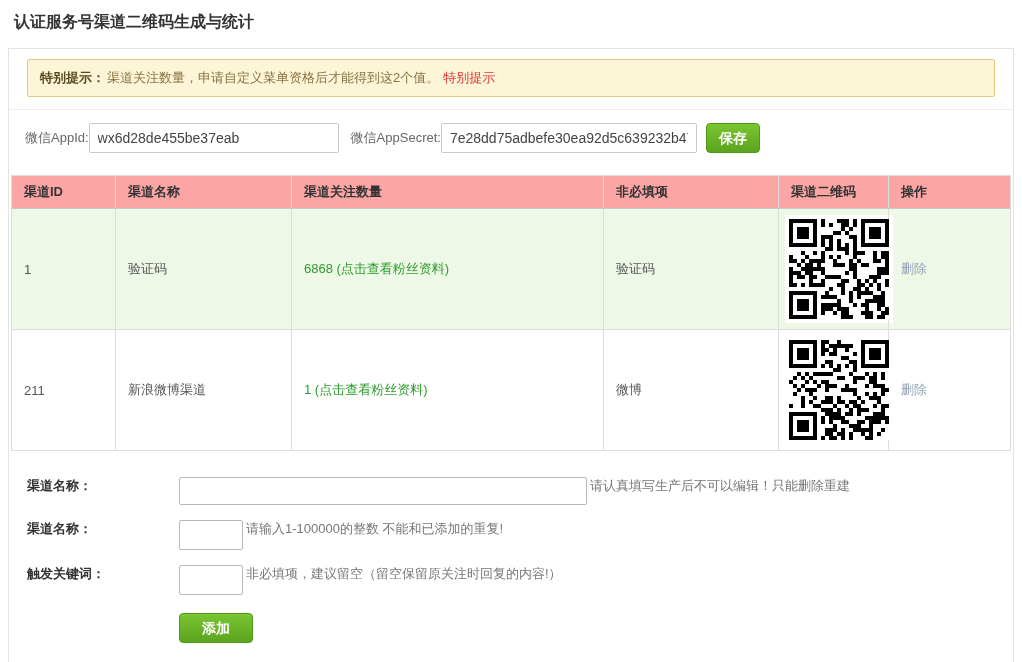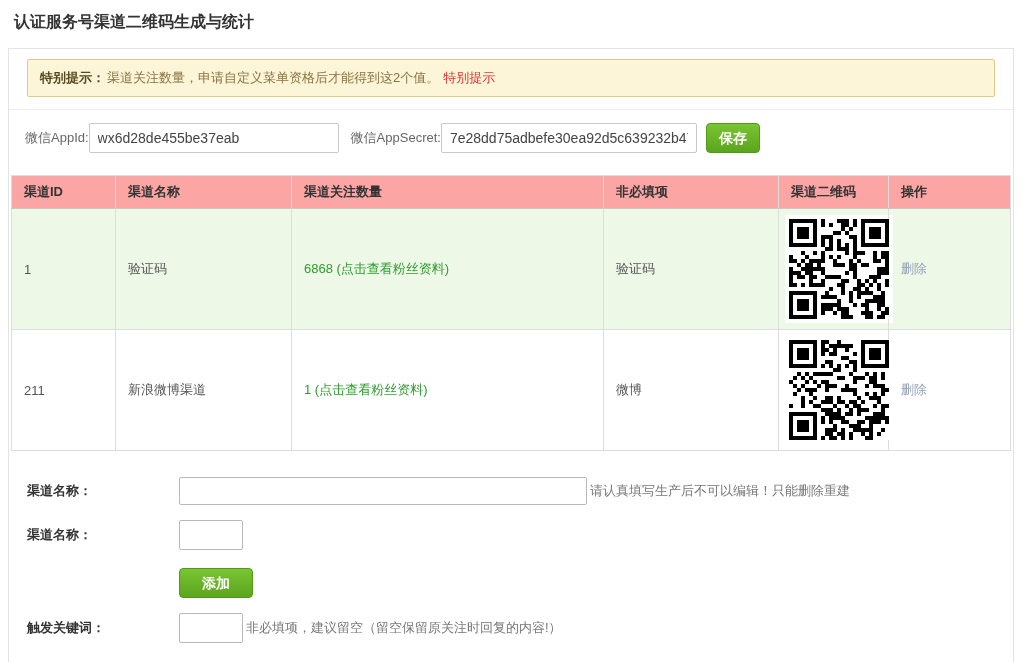--- a/index.html
+++ b/index.html
@@ -34,21 +34,21 @@
   .channel-table tbody tr.hl { background: #eef8e7; }
   .channel-table td { color: #555; }
   .green-link { color: #2f9c2f; text-decoration: none; }
   .delete-link { color: #93a1b8; text-decoration: none; }
   .qrbox { width: 108px; height: 108px; background: #fff; padding: 4px; }
   .qrbox svg { display:block; }
   td.qr-cell { padding: 6px 0 6px 6px; }
 
   
   .add-form { margin: 26px 0 0 18px; font-size: 13px; }
-  .form-row { display: flex; align-items: center; margin-bottom: 15px; }
+  .form-row { display: flex; align-items: flex-start; margin-bottom: 15px; }
   .form-label { width: 152px; font-weight: bold; color:#333; }
   .form-input { border: 1px solid #b9b9b9; border-radius: 2px; height: 28px; padding: 0 6px; font-size: 13px; font-family: "Liberation Sans","DejaVu Sans",sans-serif; }
   .form-input.large { width: 408px; }
   .form-input.small { width: 64px; height: 30px; }
   .hint { color: #777; margin-left: 3px; }
   .btn-row { margin-top: 18px; }
   .btn-row .green-btn { margin-left: 152px; padding: 0 22px; }
 </style>
 </head>
 <body>
@@ -718,25 +718,26 @@
 
     <div class="add-form">
       <div class="form-row">
         <label class="form-label">渠道名称：</label>
         <input class="form-input large" style="">
         <span class="hint">请认真填写生产后不可以编辑！只能删除重建</span>
       </div>
       <div class="form-row">
         <label class="form-label">渠道名称：</label>
         <input class="form-input small" style="">
-      </div>
-      <div class="form-row btn-row">
-        <button class="green-btn">添加</button>
+        <span class="hint">请输入1-100000的整数 不能和已添加的重复!</span>
       </div>
       <div class="form-row">
         <label class="form-label">触发关键词：</label>
         <input class="form-input small" style="">
         <span class="hint">非必填项，建议留空（留空保留原关注时回复的内容!）</span>
       </div>
+      <div class="form-row btn-row">
+        <button class="green-btn">添加</button>
+      </div>
     </div>
 
   </div>
 </div>
 
 </body></html>

